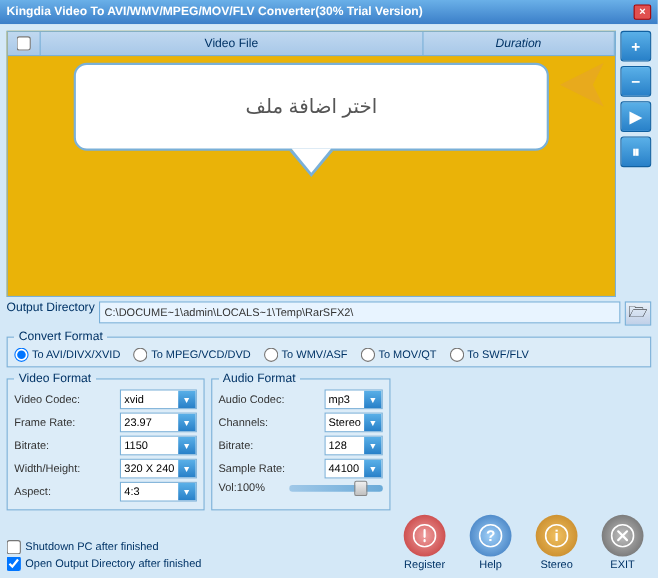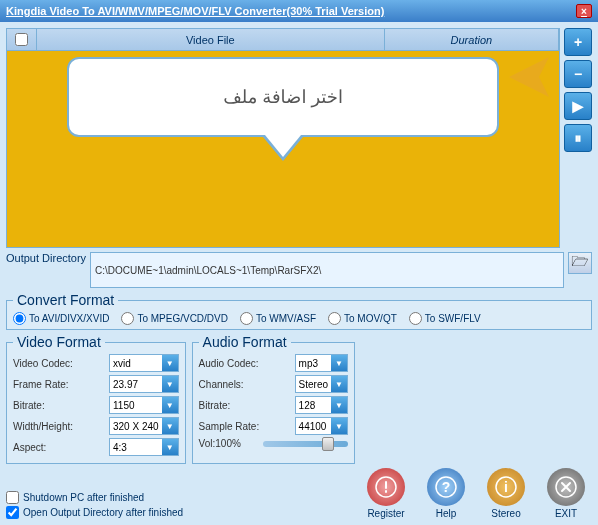--- a/index.html
+++ b/index.html
@@ -15,21 +15,20 @@
     #titlebar {
       background: linear-gradient(to bottom, #6ab0e8, #3a7ec8);
       height: 22px;
       display: flex;
       align-items: center;
       justify-content: space-between;
       padding: 0 6px;
       color: white;
       font-size: 11px;
       font-weight: bold;
-      text-decoration: underline;
     }
     #titlebar-close {
       background: #e05050;
       color: white;
       border: 1px solid #a00;
       border-radius: 2px;
       width: 16px;
       height: 14px;
       font-size: 10px;
       cursor: pointer;
@@ -185,21 +184,21 @@
       display: flex;
       gap: 4px;
     }
     #output-label {
       font-size: 11px;
       color: #003366;
       white-space: nowrap;
     }
     #output-input {
       flex: 1;
-      height: 36px;
+      height: 20px;
       border: 1px solid #7ab0d8;
       background: #e8f4ff;
       padding: 0 4px;
       font-size: 10px;
       color: #333;
     }
     .folder-btn {
       width: 24px;
       height: 22px;
       background: linear-gradient(to bottom, #e8f0f8, #c0d0e8);
@@ -314,21 +313,21 @@
     .btn-help { background: radial-gradient(circle, #a0d0f8, #3070b8); }
     .btn-about { background: radial-gradient(circle, #f0c060, #c08020); }
     .btn-exit { background: radial-gradient(circle, #c0c0c0, #606060); }
 
     fieldset {
       border: 1px solid #7ab0d8;
       padding: 4px 6px;
       background: rgba(255,255,255,0.2);
     }
     fieldset legend {
-      font-size: 14px;
+      font-size: 11px;
       color: #003366;
       padding: 0 4px;
     }
     .select-box {
       display: flex;
       height: 18px;
       border: 1px solid #7ab0d8;
       background: white;
       font-size: 10px;
       overflow: hidden;

